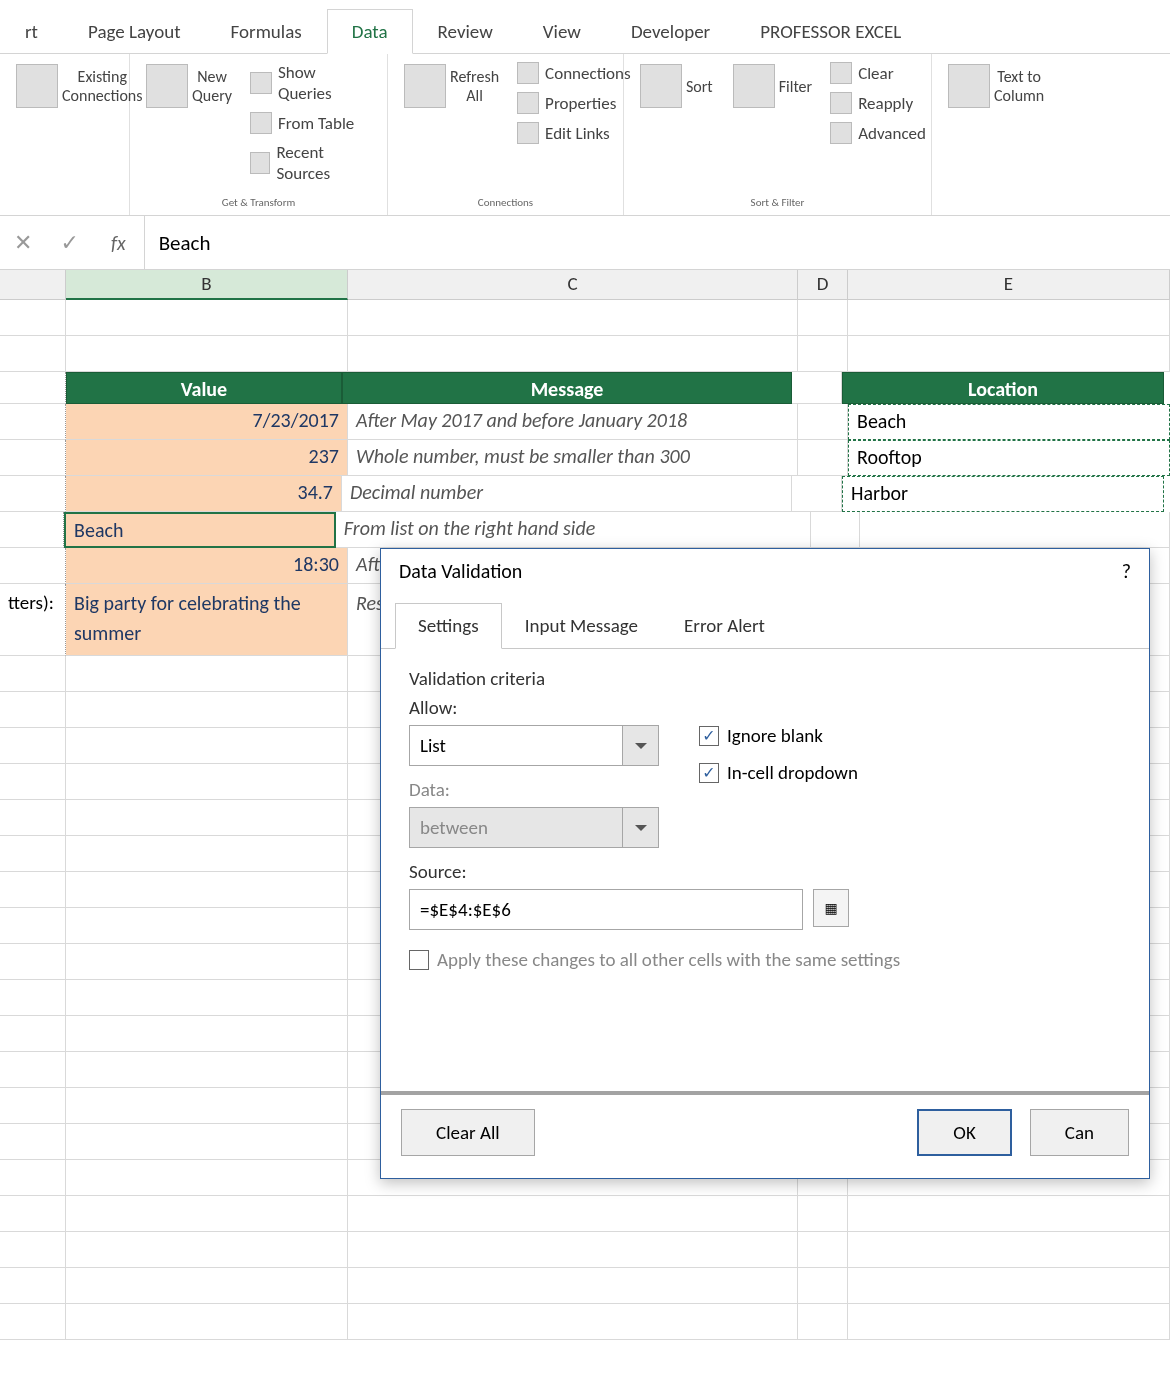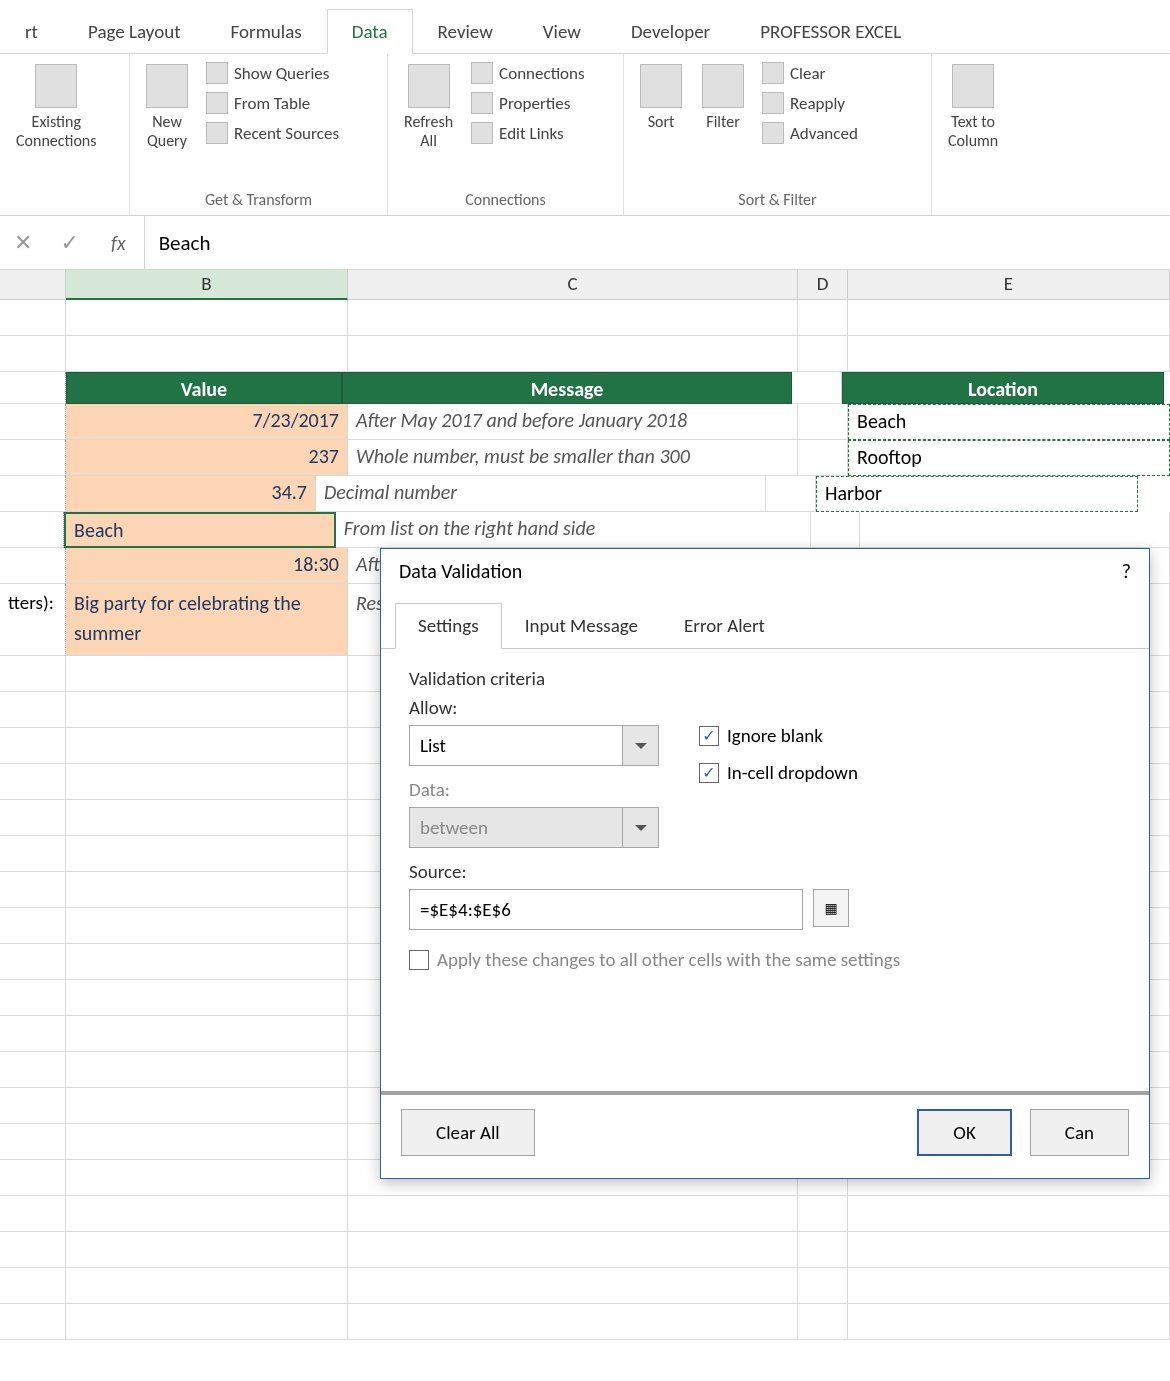--- a/index.html
+++ b/index.html
@@ -7,22 +7,22 @@
 
 
 .tabs { display: flex; height: 54px; align-items: flex-end; border-bottom: 1px solid #d4d4d4; padding-left: 0; }
 .tab { padding: 10px 24px; font-size: 19px; color: #444; cursor: pointer; border: 1px solid transparent; border-bottom: none; }
 .tab.active { color: #217346; border: 1px solid #d4d4d4; border-bottom: 1px solid #fff; background: #fff; margin-bottom: -1px; }
 
 
 .ribbon { display: flex; height: 162px; border-bottom: 1px solid #d4d4d4; }
 .rgroup { display: flex; flex-direction: column; border-right: 1px solid #e0e0e0; padding: 6px 10px 2px; }
 .rgroup-body { flex: 1; display: flex; align-items: flex-start; gap: 8px; }
-.rgroup-label { text-align: center; font-size: 16px; color: #666; padding: 2px 0 4px; }
-.bigbtn { display: flex; flex-direction: column; align-items: center; gap: 4px; padding: 4px 6px; font-size: 16px; color: #444; cursor: pointer; }
+.rgroup-label { text-align: center; font-size: 11px; color: #666; padding: 2px 0 4px; }
+.bigbtn { display: flex; flex-direction: row; align-items: center; gap: 4px; padding: 4px 6px; font-size: 16px; color: #444; cursor: pointer; }
 .bigbtn .ico { width: 42px; height: 44px; background: #e0e0e0; border: 1px solid #bbb; }
 .smallbtns { display: flex; flex-direction: column; gap: 4px; }
 .smallbtn { display: flex; align-items: center; gap: 6px; font-size: 17px; color: #444; padding: 2px 4px; cursor: pointer; }
 .smallbtn .sico { width: 22px; height: 22px; background: #e0e0e0; border: 1px solid #bbb; }
 
 
 .fbar { display: flex; align-items: center; height: 54px; border-bottom: 1px solid #d4d4d4; }
 .fbar .fx { font-style: italic; font-size: 20px; color: #666; padding: 0 18px; }
 .fbar .chk { font-size: 22px; color: #999; padding: 0 14px; }
 .fbar input { flex: 1; border: none; font-size: 21px; padding: 6px 14px; border-left: 1px solid #d4d4d4; height: 100%; outline: none; }
@@ -231,21 +231,21 @@
   </div>
   <div class="row">
     <div class="cell dotted-r" style="width:66px"></div>
     <div class="cell peach ra" style="width:282px">237</div>
     <div class="cell cmt" style="width:450px">Whole number, must be smaller than 300</div>
     <div class="cell" style="width:50px"></div>
     <div class="cell dash" style="width:322px">Rooftop</div>
   </div>
   <div class="row">
     <div class="cell dotted-r" style="width:66px"></div>
-    <div class="cell peach ra" style="width:250px">34.7</div>
+    <div class="cell peach ra" style="width:276px">34.7</div>
     <div class="cell cmt" style="width:450px">Decimal number</div>
     <div class="cell" style="width:50px"></div>
     <div class="cell dash" style="width:322px">Harbor</div>
   </div>
   <div class="row">
     <div class="cell dotted-r" style="width:66px"></div>
     <div class="cell peach sel-cell" style="width:282px">Beach</div>
     <div class="cell cmt" style="width:494px">From list on the right hand side</div>
     <div class="cell" style="width:50px"></div>
     <div class="cell" style="width:322px"></div>

